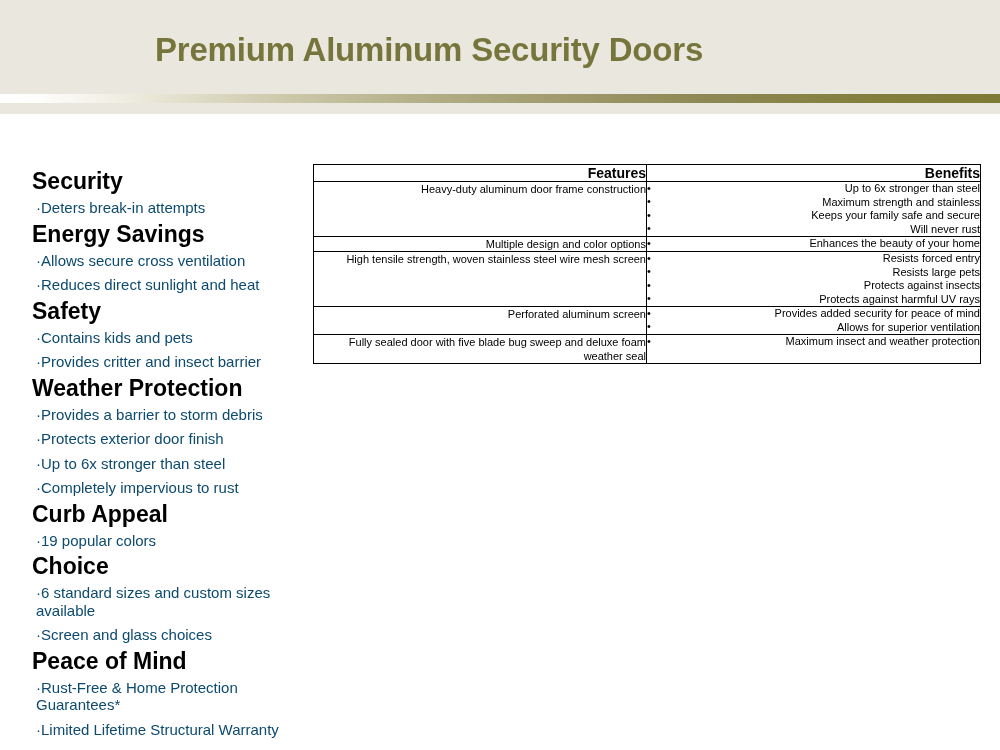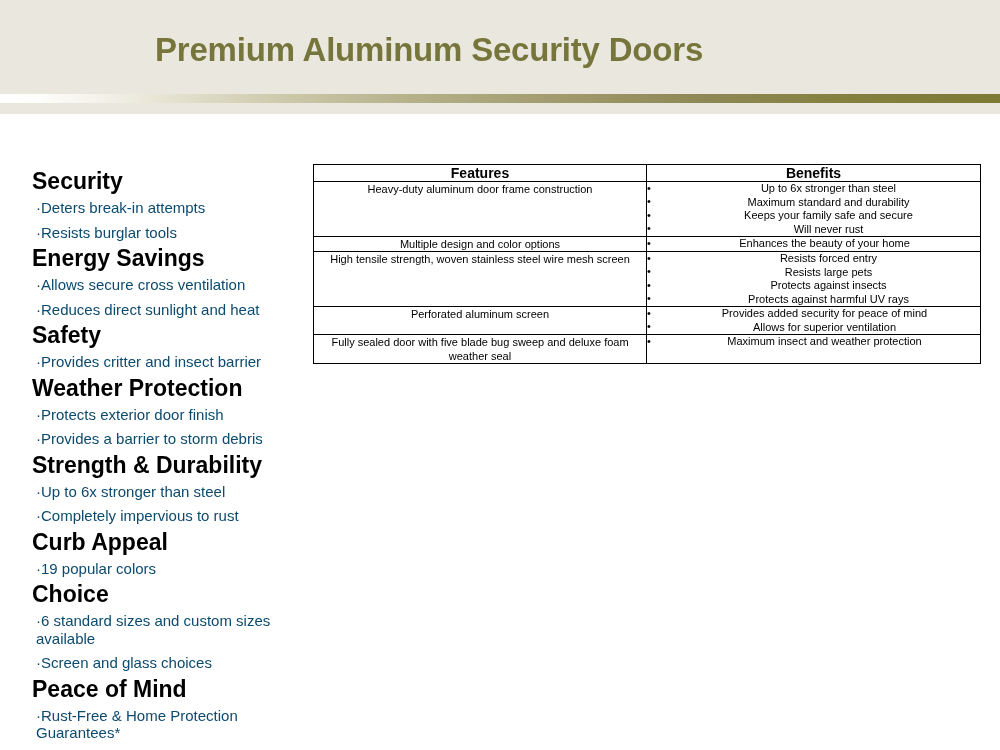--- a/index.html
+++ b/index.html
@@ -93,21 +93,21 @@
     top: 164px;
     width: 667px;
     border-collapse: collapse;
     table-layout: fixed;
   }
   #feature-table td,
   #feature-table th {
     border: 1.6px solid #000000;
     vertical-align: top;
     padding: 0;
-    text-align: center;
+    text-align: right;
   }
   .col-features { width: 333px; }
   .col-benefits { width: 334px; }
 
   .th-cell {
     font-size: 14px;
     font-weight: bold;
     color: #000000;
     padding: 7px 0 8px 8px;
     line-height: 16px;
@@ -149,30 +149,29 @@
 <body>
 
 <div id="header-band"></div>
 <div id="slide-title">Premium Aluminum Security Doors</div>
 <div id="header-rule"></div>
 <div id="header-rule-fade"></div>
 
 <div id="left-column">
     <p class="lc-heading">Security</p>
     <p class="lc-bullet"><span class="dot">·</span><span>Deters break-in attempts</span></p>
-    <p class="lc-bullet"><span class="dot">·</span><span>Resists burglar tools</span></p>
     <p class="lc-heading">Energy Savings</p>
     <p class="lc-bullet"><span class="dot">·</span><span>Allows secure cross ventilation</span></p>
     <p class="lc-bullet"><span class="dot">·</span><span>Reduces direct sunlight and heat</span></p>
     <p class="lc-heading">Safety</p>
+    <p class="lc-bullet"><span class="dot">·</span><span>Contains kids and pets</span></p>
     <p class="lc-bullet"><span class="dot">·</span><span>Provides critter and insect barrier</span></p>
     <p class="lc-heading">Weather Protection</p>
+    <p class="lc-bullet"><span class="dot">·</span><span>Provides a barrier to storm debris</span></p>
     <p class="lc-bullet"><span class="dot">·</span><span>Protects exterior door finish</span></p>
-    <p class="lc-bullet"><span class="dot">·</span><span>Provides a barrier to storm debris</span></p>
-    <p class="lc-heading">Strength &amp; Durability</p>
     <p class="lc-bullet"><span class="dot">·</span><span>Up to 6x stronger than steel</span></p>
     <p class="lc-bullet"><span class="dot">·</span><span>Completely impervious to rust</span></p>
     <p class="lc-heading">Curb Appeal</p>
     <p class="lc-bullet"><span class="dot">·</span><span>19 popular colors</span></p>
     <p class="lc-heading">Choice</p>
     <p class="lc-bullet"><span class="dot">·</span><span>6 standard sizes and custom sizes available</span></p>
     <p class="lc-bullet"><span class="dot">·</span><span>Screen and glass choices</span></p>
     <p class="lc-heading">Peace of Mind</p>
     <p class="lc-bullet"><span class="dot">·</span><span>Rust-Free &amp; Home Protection Guarantees*</span></p>
     <p class="lc-bullet"><span class="dot">·</span><span>Limited Lifetime Structural Warranty</span></p>
@@ -188,21 +187,21 @@
       <th class="th-cell">Features</th>
       <th class="th-cell">Benefits</th>
     </tr>
   </thead>
   <tbody id="table-body">
       <tr>
         <td class="feature-cell">Heavy-duty aluminum door frame construction</td>
         <td class="benefit-cell">
           <ul class="benefit-list">
             <li><span class="b-dot">•</span><span>Up to 6x stronger than steel</span></li>
-            <li><span class="b-dot">•</span><span>Maximum standard and durability</span></li>
+            <li><span class="b-dot">•</span><span>Maximum strength and stainless</span></li>
             <li><span class="b-dot">•</span><span>Keeps your family safe and secure</span></li>
             <li><span class="b-dot">•</span><span>Will never rust</span></li>
           </ul>
         </td>
       </tr>
       <tr>
         <td class="feature-cell">Multiple design and color options</td>
         <td class="benefit-cell">
           <ul class="benefit-list narrow-indent">
             <li><span class="b-dot">•</span><span>Enhances the beauty of your home</span></li>

